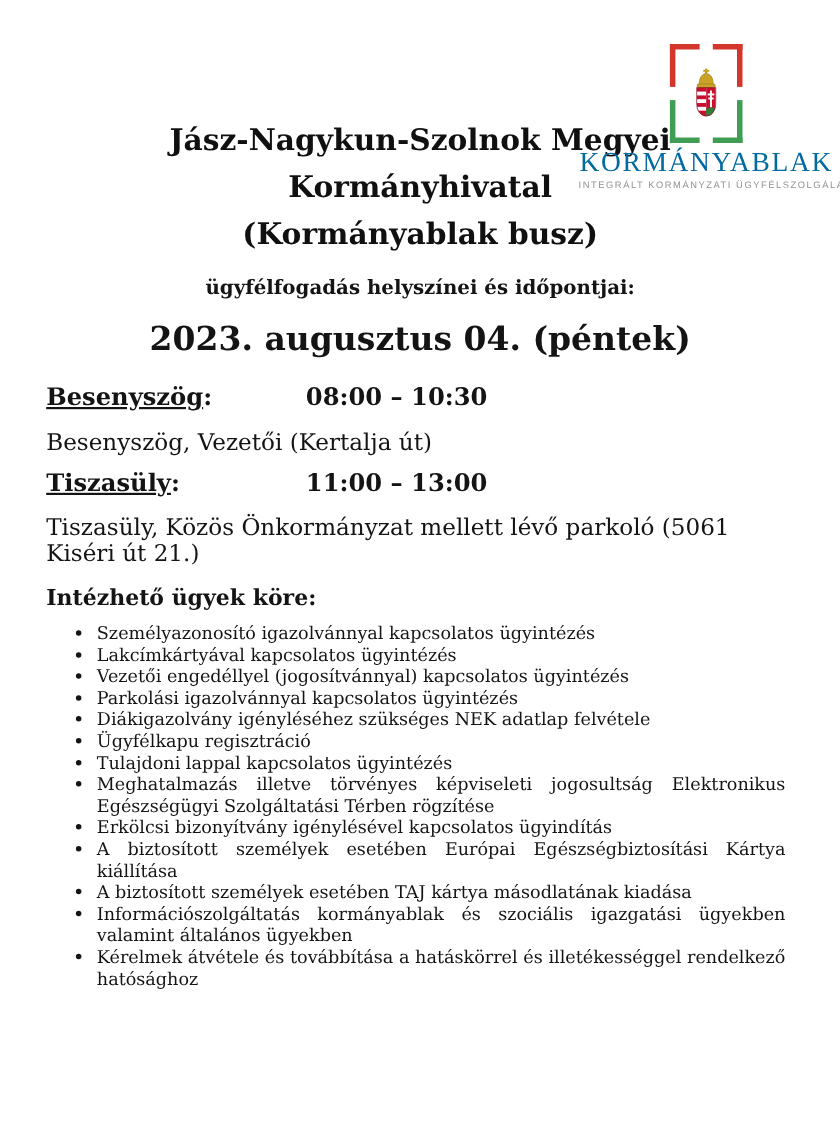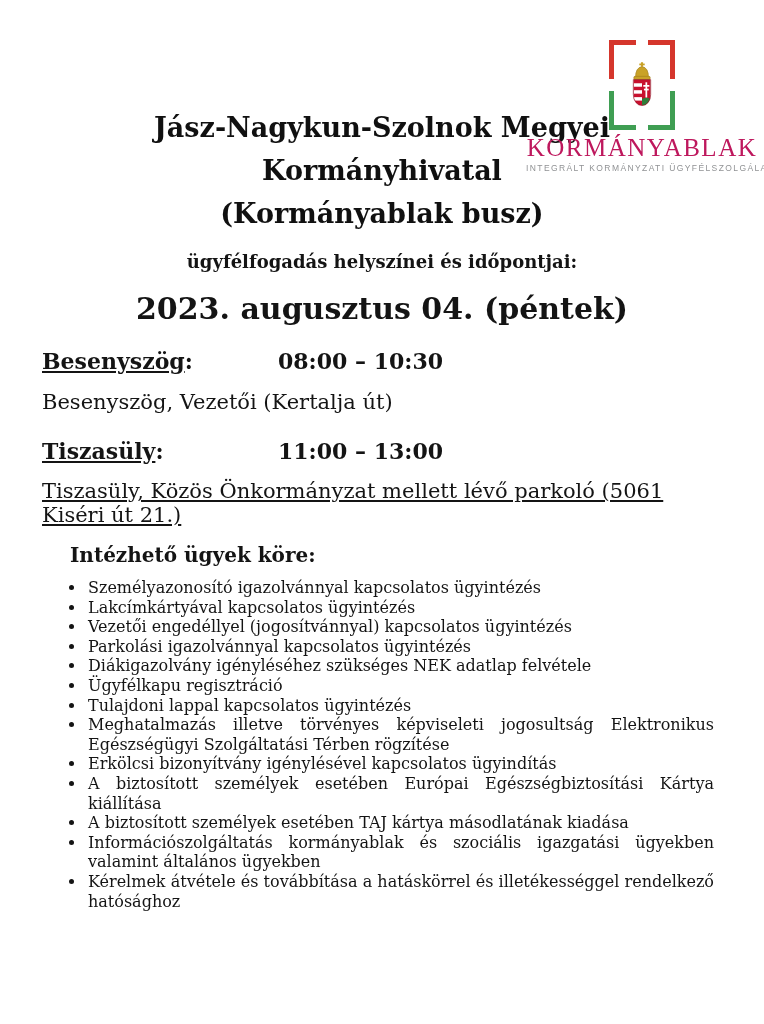--- a/index.html
+++ b/index.html
@@ -25,21 +25,21 @@
   .corner { position:absolute; width:27px; height:39px; }
   .corner.tl { top:0; left:0;  border-top:5px solid #d5362c; border-left:5px solid #d5362c; }
   .corner.tr { top:0; right:0; border-top:5px solid #d5362c; border-right:5px solid #d5362c; }
   .corner.bl { bottom:0; left:0;  border-bottom:5px solid #3f9e53; border-left:5px solid #3f9e53; }
   .corner.br { bottom:0; right:0; border-bottom:5px solid #3f9e53; border-right:5px solid #3f9e53; }
   .coa { position:absolute; left:50%; top:50%; transform:translate(-50%,-50%); }
   .logo-title {
     margin-top:4px;
     font-family:"Liberation Serif", serif;
     font-size:25px; letter-spacing:1.5px;
-    color:#be185d; white-space:nowrap;
+    color:#0369a1; white-space:nowrap;
   }
   .logo-subtitle {
     font-family:"Liberation Sans", sans-serif;
     font-size:8.5px; letter-spacing:1.4px;
     color:#909294; white-space:nowrap; margin-top:1px;
   }
 
   
   .content { padding:0 42px; }
   .doc-title {
@@ -54,24 +54,24 @@
   }
   .doc-date {
     margin-top:19px; text-align:center;
     font-size:30px; font-weight:bold;
   }
 
   .sched-row { display:flex; margin-top:22px; font-size:22px; font-weight:bold; }
   .sched-row .place-cell { min-width:236px; }
   .place-name { text-decoration:underline; }
   .sched-address { margin-top:16px; font-size:21px; font-weight:normal; }
-  .sched-row.second { margin-top:24px; }
-  .sched-address.second { margin-top:15px;text-decoration:underline; }
+  .sched-row.second { margin-top:12px; }
+  .sched-address.second { margin-top:15px; }
 
-  .services-heading { margin-top:16px; font-size:20px; font-weight:bold;margin-left:28px; }
+  .services-heading { margin-top:16px; font-size:20px; font-weight:bold; }
   .services-list {
     margin:11px 8px 0 0;
     padding-left:44px;
     list-style:disc outside;
     font-size:16px; line-height:19.6px;
   }
   .services-list li { text-align:justify; padding-left:2px; }
 </style>
 </head>
 <body>

